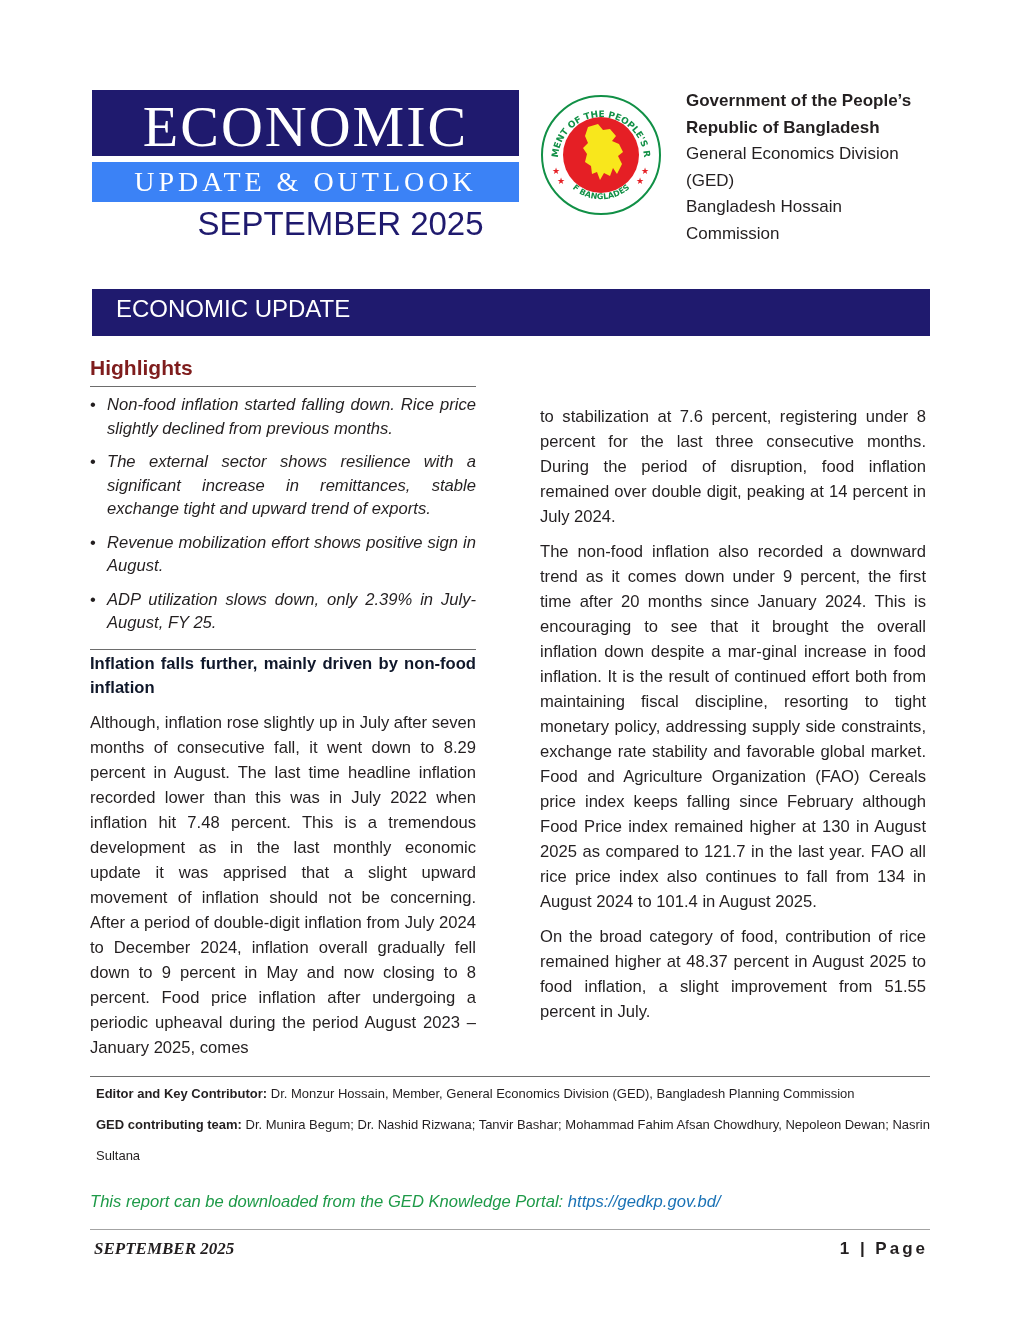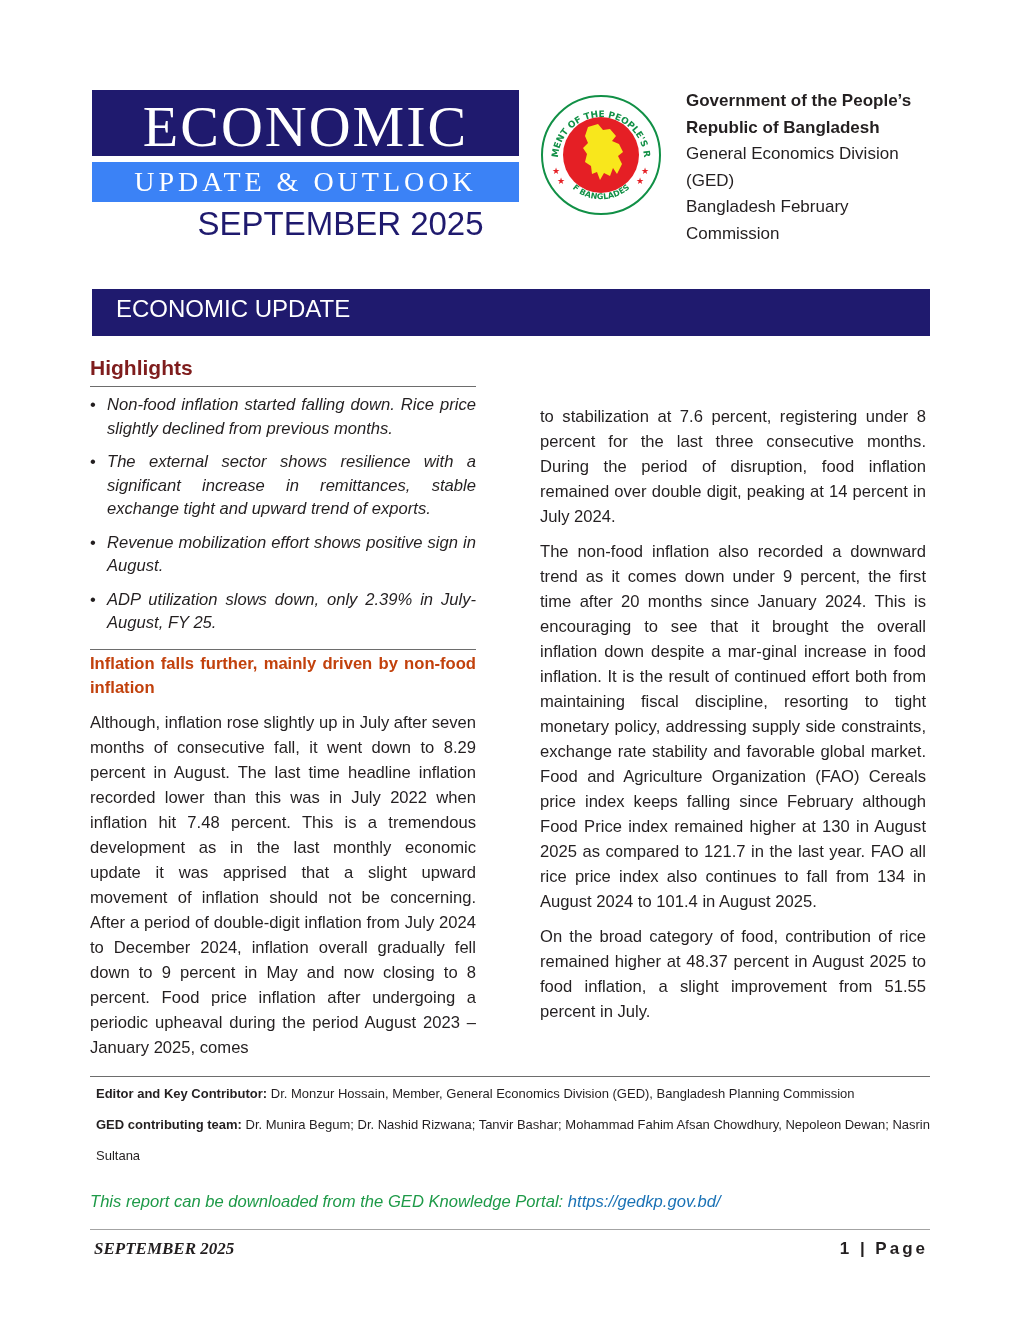--- a/index.html
+++ b/index.html
@@ -25,21 +25,21 @@
   
   .banner { position: absolute; left: 92px; top: 289px; width: 838px; height: 47px; background: #1f1a6e; }
   .banner span { position: absolute; left: 24px; top: 8px; color: #fff; font-size: 24px; line-height: 1; }
 
   
   .col { position: absolute; font-size: 16.6px; line-height: 25px; color: #231f20; }
   .col-left { left: 90px; top: 356px; width: 386px; }
   .col-right { left: 540px; top: 388px; width: 386px; margin-top: 16px; }
 
   .h-blue { color: #7f1d1d; font-weight: bold; font-size: 21px; line-height: 24px; }
-  .h-sub { color: #c2410c; font-weight: bold; font-size: 16.6px; line-height: 24px; text-align: justify; text-align-last: left; }
+  .h-sub { color: #0f172a; font-weight: bold; font-size: 16.6px; line-height: 24px; text-align: justify; text-align-last: left; }
   .rule { height: 0; border-top: 1.5px solid #6d6d6d; }
 
   ul.hl { list-style: none; margin: 0; padding: 0; }
   ul.hl li { position: relative; padding-left: 17px; font-style: italic; text-align: justify; line-height: 23.5px; margin-bottom: 10px; }
   ul.hl li .dot { position: absolute; left: 0; top: 0; font-style: normal; }
 
   p.body { margin: 0 0 10px 0; text-align: justify; }
 
   
   .credit-rule { position: absolute; left: 90px; top: 1076px; width: 840px; border-top: 1.5px solid #6d6d6d; }
@@ -85,21 +85,21 @@
     <text x="101" y="80" font-size="9" fill="#e51f25">★</text>
     <text x="96" y="90" font-size="9" fill="#e51f25">★</text>
   </svg>
 </div>
 
 <div class="gov">
   <div class="b">Government of the People’s</div>
   <div class="b">Republic of Bangladesh</div>
   <div>General Economics Division</div>
   <div>(GED)</div>
-  <div>Bangladesh February</div>
+  <div>Bangladesh Hossain</div>
   <div>Commission</div>
 </div>
 
 <div class="banner">
   <span>ECONOMIC UPDATE</span>
 </div>
 
 <div class="col col-left">
   <div class="h-blue" style="margin-bottom:6px;">Highlights</div>
   <div class="rule" style="margin-bottom:6px;"></div>

